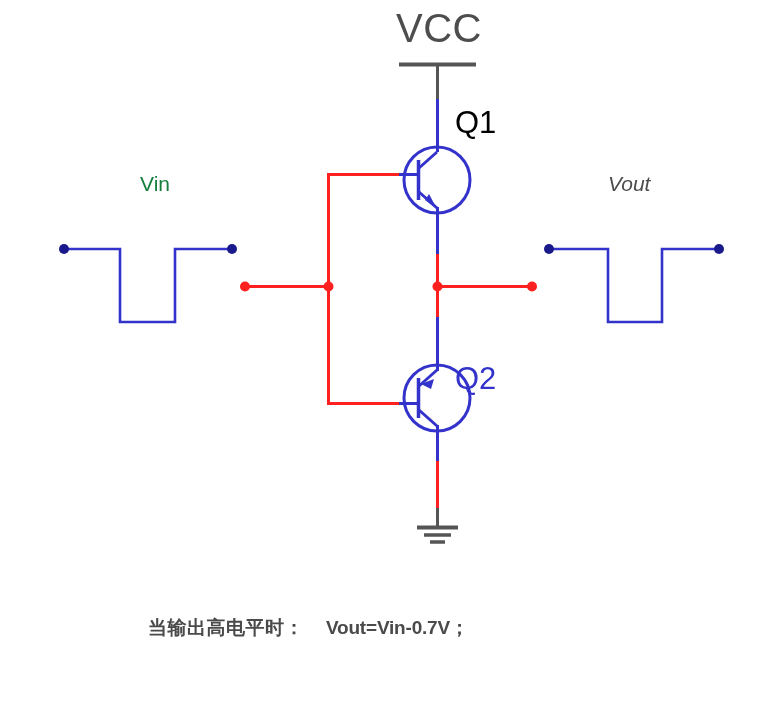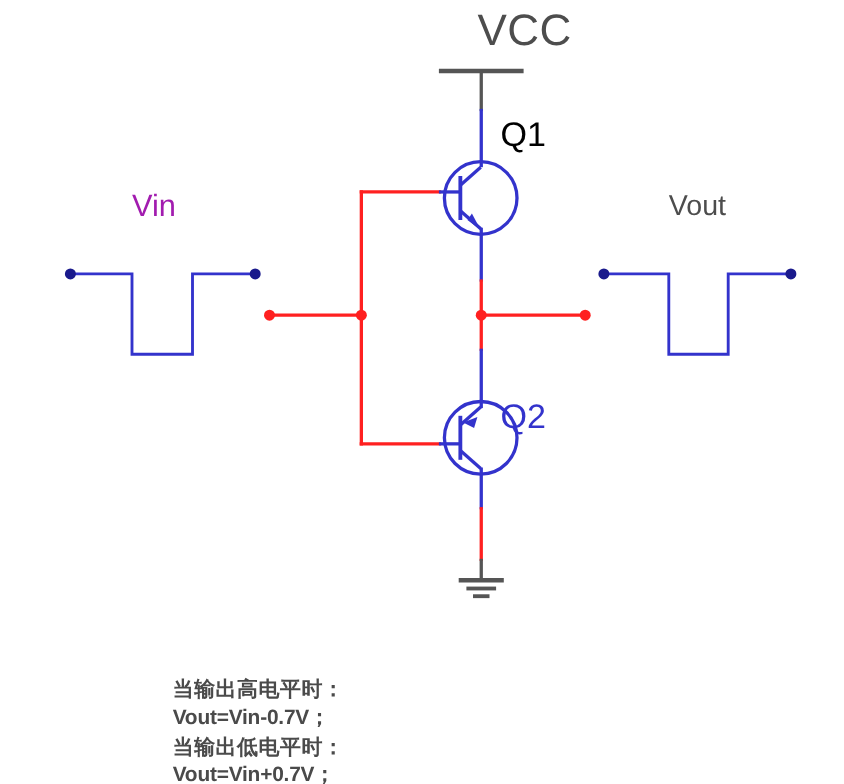--- a/index.html
+++ b/index.html
@@ -28,33 +28,33 @@
     position: absolute;
     white-space: nowrap;
     line-height: 1;
   }
   .lbl-vcc {
     left: 396px;
     top: 8px;
     font-size: 40px;
     color: #4d4d4d;
     letter-spacing: 0.5px;
-    margin-left: 38px;
   }
   .lbl-vin {
-    left: 120px;
+    left: 140px;
     top: 173px;
-    font-size: 28px;
-    color: #a21caf;
+    font-size: 21px;
+    color: #15803d;
   }
   .lbl-vout {
     left: 608px;
     top: 173px;
-    font-size: 26px;
+    font-size: 21px;
     color: #4d4d4d;
+    font-style: italic;
   }
   .lbl-q1 {
     left: 455px;
     top: 107px;
     font-size: 31px;
     color: #000000;
   }
   .lbl-q2 {
     left: 455px;
     top: 327px;
@@ -68,30 +68,29 @@
     top: 614px;
     width: 480px;
   }
   .caption-row {
     display: flex;
     align-items: baseline;
     font-size: 19px;
     line-height: 26px;
     color: #4a4a4a;
     white-space: nowrap;
-    flex-direction: column;
   }
   .caption-cn {
     font-family: "DejaVu Sans", "Liberation Sans", sans-serif;
     font-weight: bold;
     letter-spacing: 0.5px;
   }
   .caption-eq {
     font-weight: bold;
-    margin-left: 9px;
+    margin-left: 22px;
     letter-spacing: -0.2px;
   }
 </style>
 </head>
 <body>
 
 <div id="root">
 
   <svg id="schematic" viewBox="0 0 767 713">
 
@@ -194,19 +193,15 @@
 
   <div class="lbl lbl-q1">Q1</div>
 
   <div class="lbl lbl-q2">Q2</div>
 
   <div class="caption">
     <div class="caption-row">
       <span class="caption-cn">当输出高电平时：</span>
       <span class="caption-eq">Vout=Vin-0.7V；</span>
     </div>
-    <div class="caption-row">
-      <span class="caption-cn">当输出低电平时：</span>
-      <span class="caption-eq">Vout=Vin+0.7V；</span>
-    </div>
   </div>
 
 </div>
 
 </body></html>

